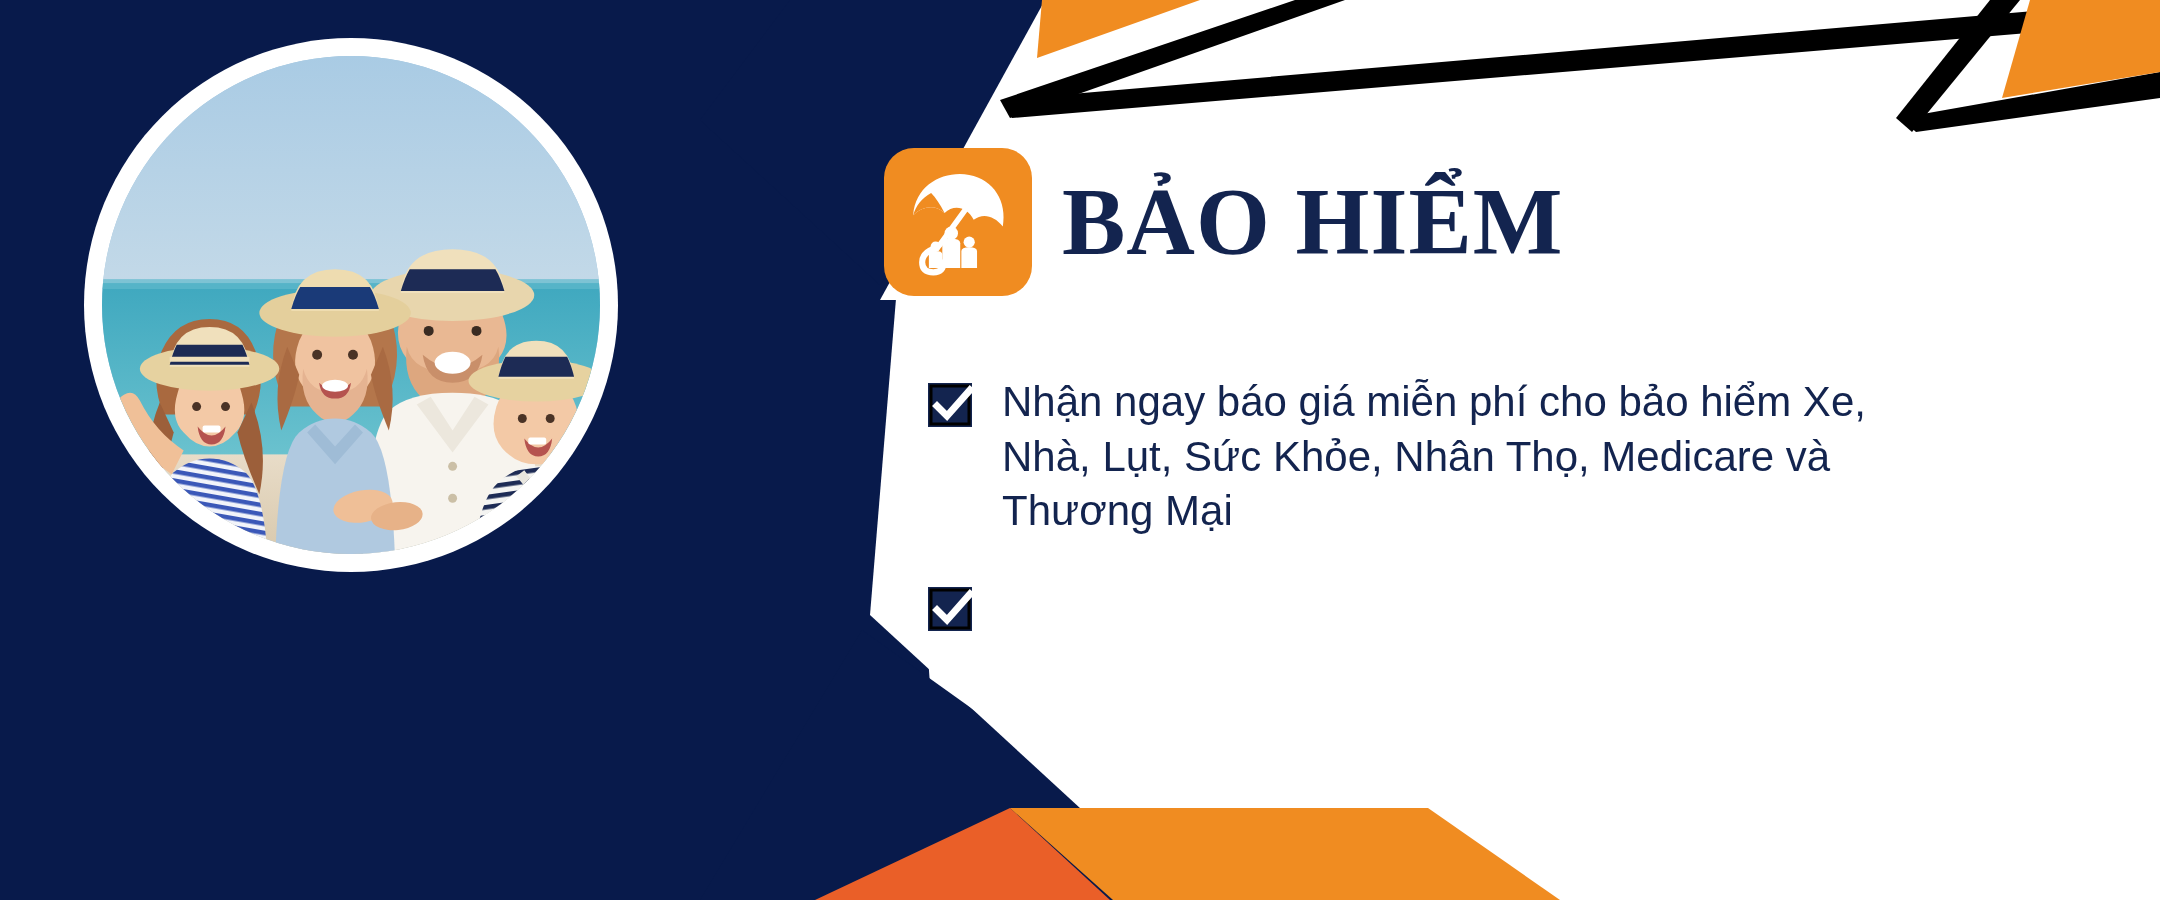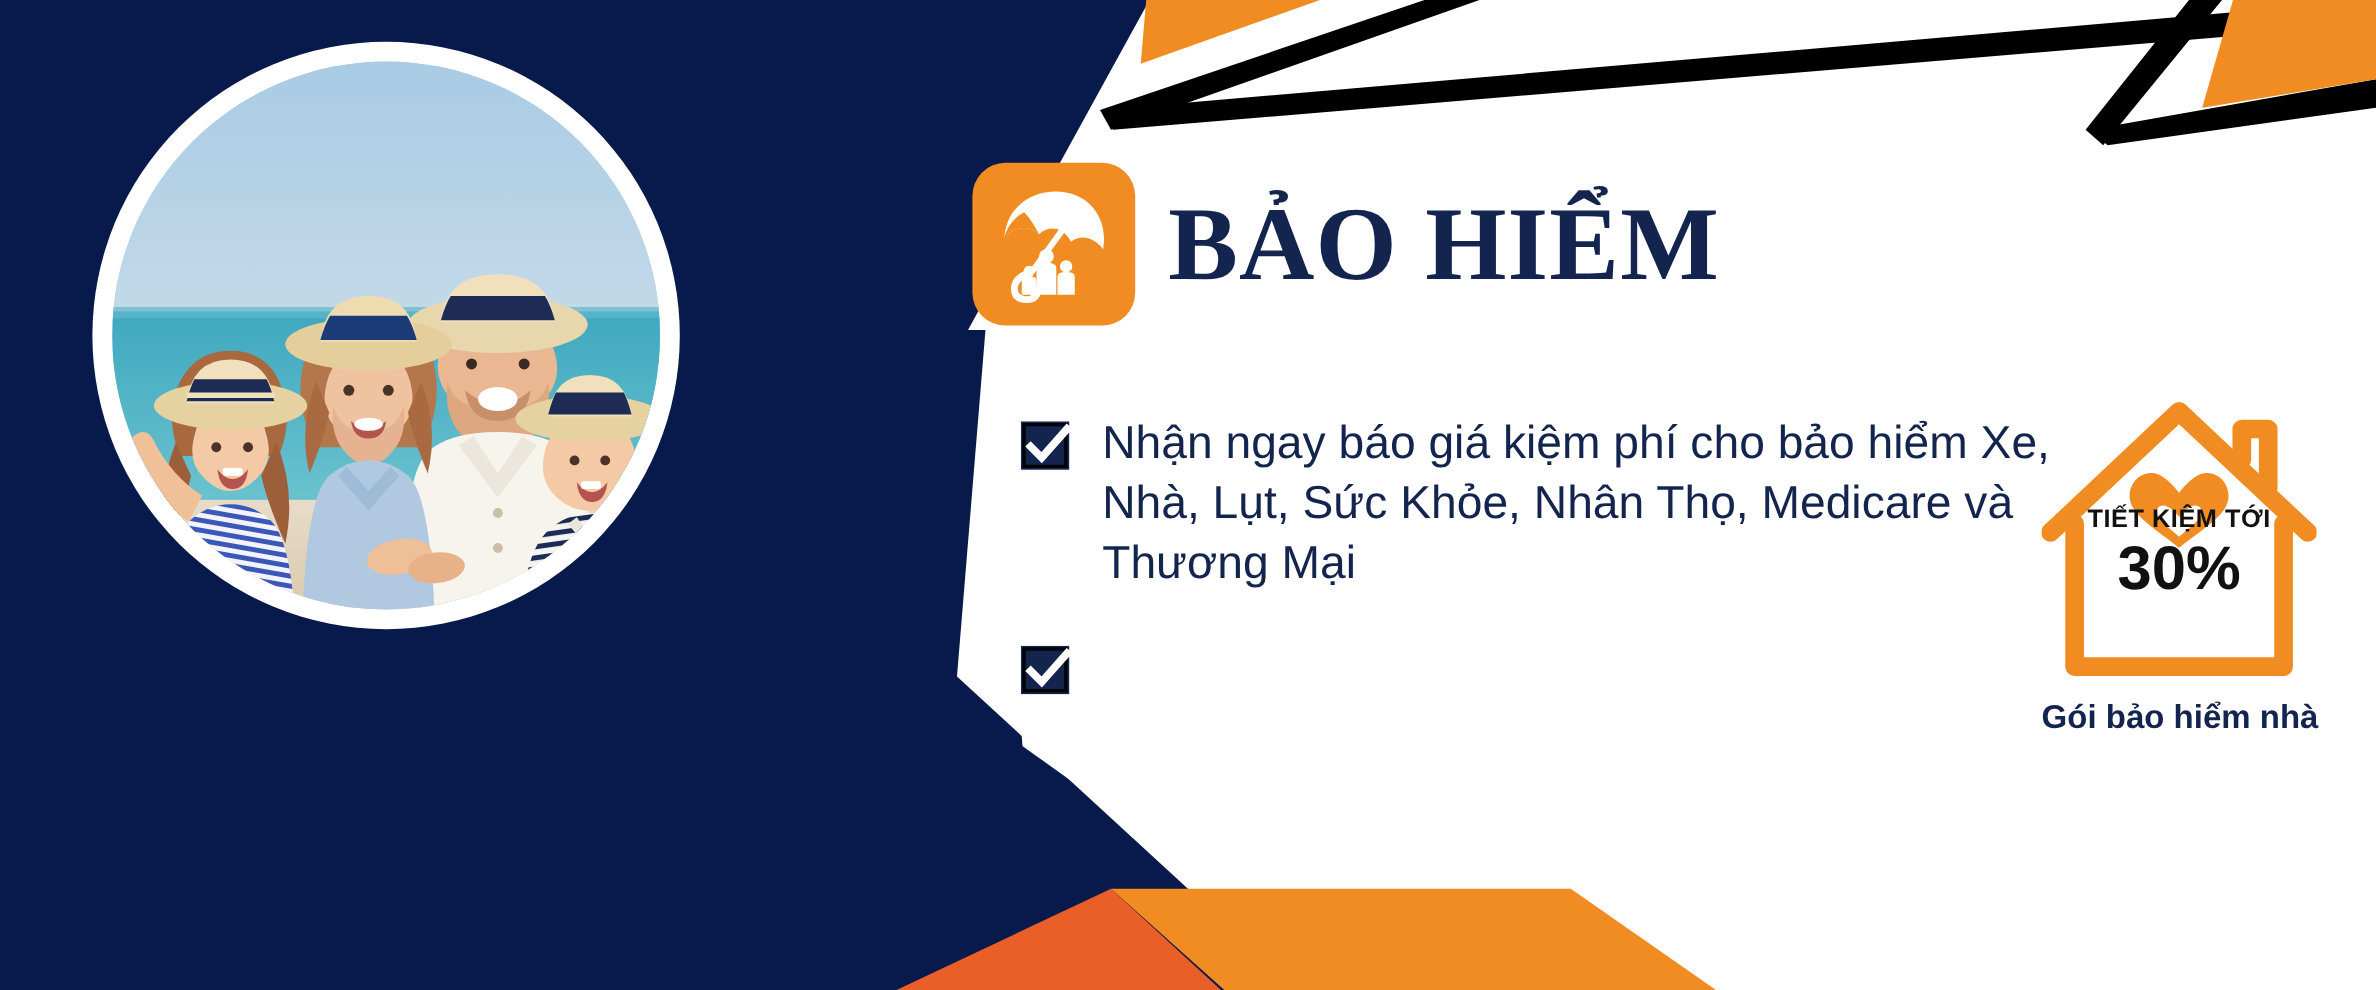--- a/index.html
+++ b/index.html
@@ -317,55 +317,29 @@
   <div class="bullets">
 
     <div class="bullet">
       <span class="check-box">
         <svg viewBox="0 0 48 48">
           <rect x="0" y="0" width="44" height="44" fill="#13244F"></rect>
           <rect x="3" y="3" width="38" height="38" fill="none" stroke="#000000" stroke-width="3"></rect>
           <path d="M9 23 L19 33 L42 7" fill="none" stroke="#FFFFFF" stroke-width="7" stroke-linecap="square" stroke-linejoin="miter"></path>
         </svg>
       </span>
-      <span class="bullet-text">Nhận ngay báo giá kiệm phí cho bảo hiểm Xe, Nhà, Lụt, Sức Khỏe, Nhân Thọ, Medicare và Thương Mại</span>
+      <span class="bullet-text">Nhận ngay báo giá miễn phí cho bảo hiểm Xe, Nhà, Lụt, Sức Khỏe, Nhân Thọ, Medicare và Thương Mại</span>
     </div>
 
     <div class="bullet">
       <span class="check-box">
         <svg viewBox="0 0 48 48">
           <rect x="0" y="0" width="44" height="44" fill="#13244F"></rect>
           <rect x="3" y="3" width="38" height="38" fill="none" stroke="#000000" stroke-width="3"></rect>
           <path d="M9 23 L19 33 L42 7" fill="none" stroke="#FFFFFF" stroke-width="7" stroke-linecap="square" stroke-linejoin="miter"></path>
         </svg>
       </span>
     </div>
 
   </div>
 
-  <div class="house-badge">
-    <div class="house-graphic">
-      <svg viewBox="0 0 250 280">
-
-        <path d="M8 132 L125 22 L242 132" fill="none" stroke="#F08C21" stroke-width="17" stroke-linecap="round" stroke-linejoin="round"></path>
-
-        <path d="M182 66 L182 38 L206 38 L206 92" fill="none" stroke="#F08C21" stroke-width="17" stroke-linecap="round" stroke-linejoin="round"></path>
-
-        <path d="M30 124 L30 254 L220 254 L220 124" fill="none" stroke="#F08C21" stroke-width="17" stroke-linecap="round" stroke-linejoin="round"></path>
-
-        <path d="M125 96
-                 C125 96 112 78 100 78
-                 C88 78 80 88 80 99
-                 C80 116 103 128 125 146
-                 C147 128 170 116 170 99
-                 C170 88 162 78 150 78
-                 C138 78 125 96 125 96 Z" fill="#F08C21"></path>
-        <path d="M125 118 C119 110 112 106 108 108 C103 110 104 118 111 124 L125 136 L139 124 C146 118 147 110 142 108 C138 106 131 110 125 118 Z" fill="#FFFFFF"></path>
-      </svg>
-      <div class="house-labels">
-        <div class="save-label">TIẾT KIỆM TỚI</div>
-        <div class="save-pct">30%</div>
-      </div>
-    </div>
-    <div class="house-caption">Gói bảo hiểm nhà</div>
-  </div>
 
 </div>
 
 </body></html>

